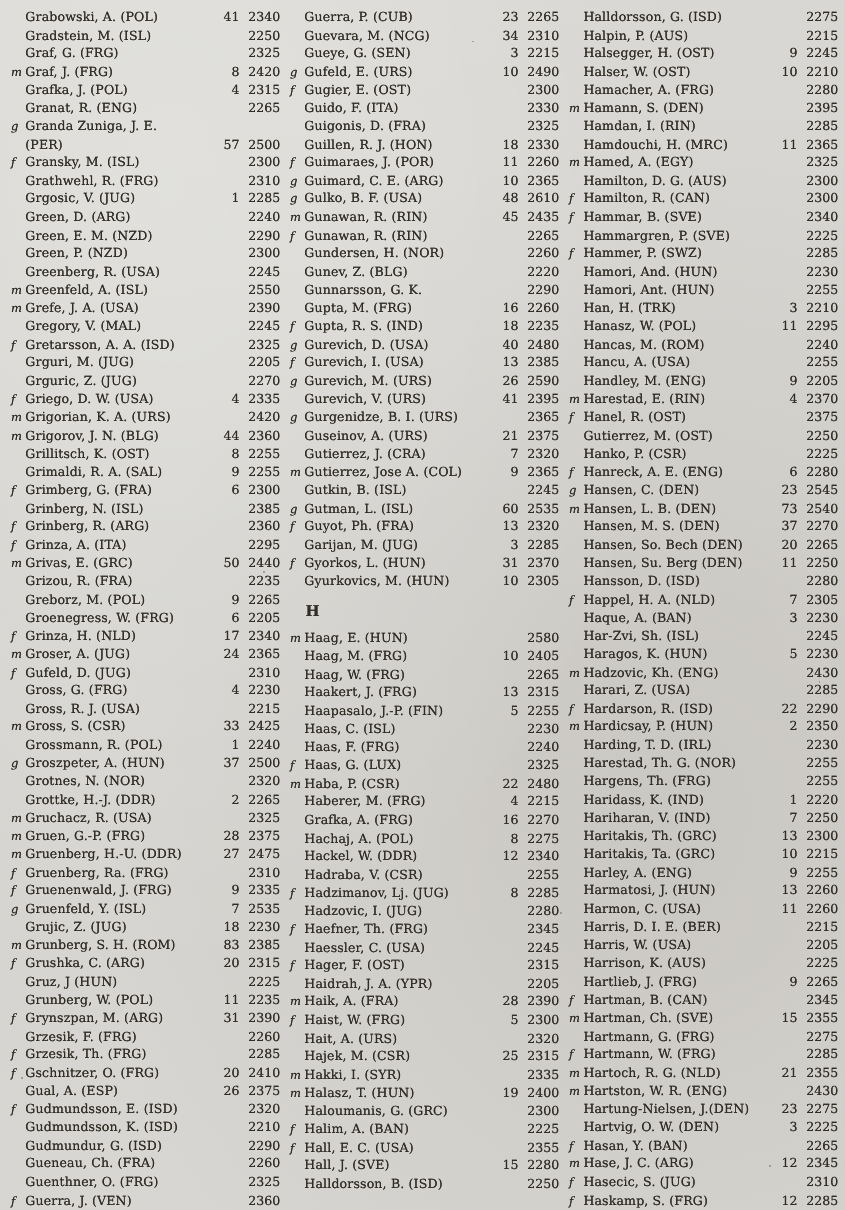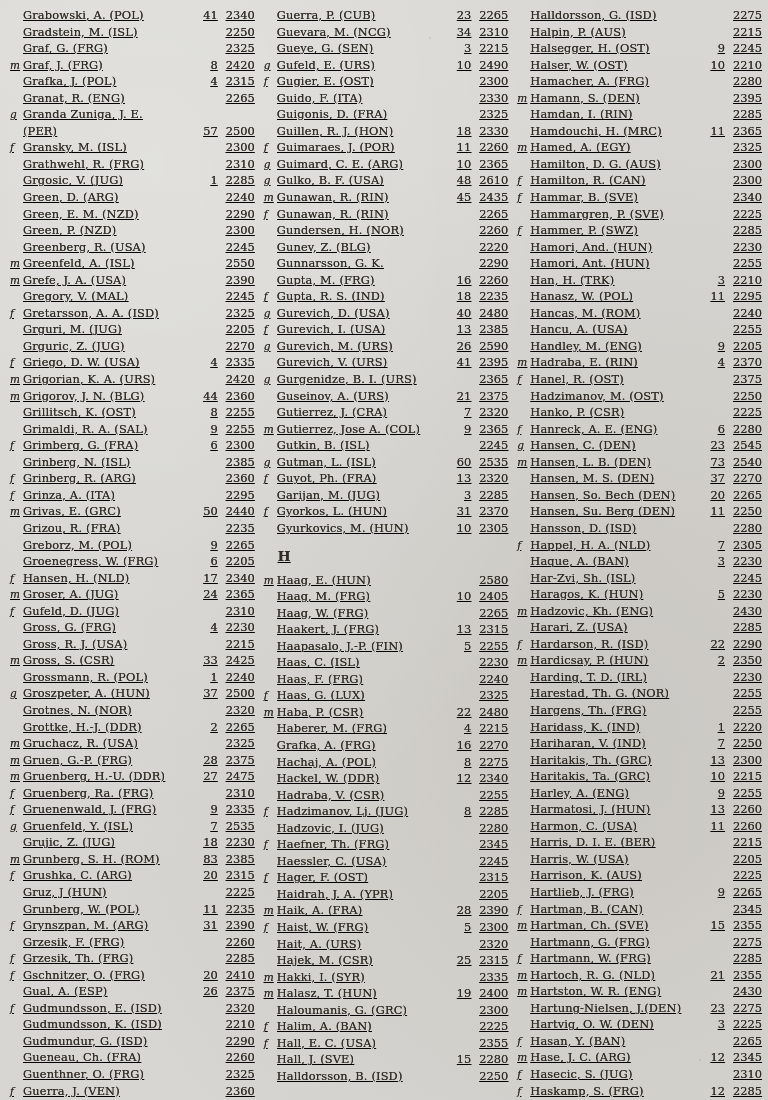--- a/index.html
+++ b/index.html
@@ -9,21 +9,20 @@
     font-family:"DejaVu Serif", serif;
   }
   .page {
     position:relative; width:768px; height:1100px; box-sizing:border-box;
     padding:7px 6px 20px 10px;
     background:
       radial-gradient(ellipse at 20% 15%, rgba(255,255,255,0.25), rgba(0,0,0,0) 55%),
       radial-gradient(ellipse at 80% 70%, rgba(120,115,105,0.12), rgba(0,0,0,0) 60%),
       linear-gradient(180deg, #d6d5d1 0%, #d2d1cd 50%, #d5d4d0 100%);
     filter: contrast(1.02);
-    text-decoration: underline;
   }
   
   .page::after {
     content:""; position:absolute; inset:0; pointer-events:none; opacity:.5;
     background-image:
       radial-gradient(circle 1px at 540px 12px, #6b675f 70%, transparent 71%),
       radial-gradient(circle 1px at 430px 38px, #6b675f 70%, transparent 71%),
       radial-gradient(circle 1px at 758px 300px, #6b675f 70%, transparent 71%),
       radial-gradient(circle 1px at 240px 520px, #6b675f 70%, transparent 71%),
       radial-gradient(circle 1px at 745px 620px, #6b675f 70%, transparent 71%),
@@ -254,21 +253,21 @@
           <span class="r">2265</span>
         </div>
         <div class="row">
           <span class="t"></span>
           <span class="n">Groenegress, W. (FRG)</span>
           <span class="g">6</span>
           <span class="r">2205</span>
         </div>
         <div class="row">
           <span class="t">f</span>
-          <span class="n">Hansen, H. (NLD)</span>
+          <span class="n">Grinza, H. (NLD)</span>
           <span class="g">17</span>
           <span class="r">2340</span>
         </div>
         <div class="row">
           <span class="t">m</span>
           <span class="n">Groser, A. (JUG)</span>
           <span class="g">24</span>
           <span class="r">2365</span>
         </div>
         <div class="row">
@@ -955,33 +954,33 @@
           <span class="r">2255</span>
         </div>
         <div class="row">
           <span class="t"></span>
           <span class="n">Handley, M. (ENG)</span>
           <span class="g">9</span>
           <span class="r">2205</span>
         </div>
         <div class="row">
           <span class="t">m</span>
-          <span class="n">Hadraba, E. (RIN)</span>
+          <span class="n">Harestad, E. (RIN)</span>
           <span class="g">4</span>
           <span class="r">2370</span>
         </div>
         <div class="row">
           <span class="t">f</span>
           <span class="n">Hanel, R. (OST)</span>
           <span class="g"></span>
           <span class="r">2375</span>
         </div>
         <div class="row">
           <span class="t"></span>
-          <span class="n">Hadzimanov, M. (OST)</span>
+          <span class="n">Gutierrez, M. (OST)</span>
           <span class="g"></span>
           <span class="r">2250</span>
         </div>
         <div class="row">
           <span class="t"></span>
           <span class="n">Hanko, P. (CSR)</span>
           <span class="g"></span>
           <span class="r">2225</span>
         </div>
         <div class="row">

